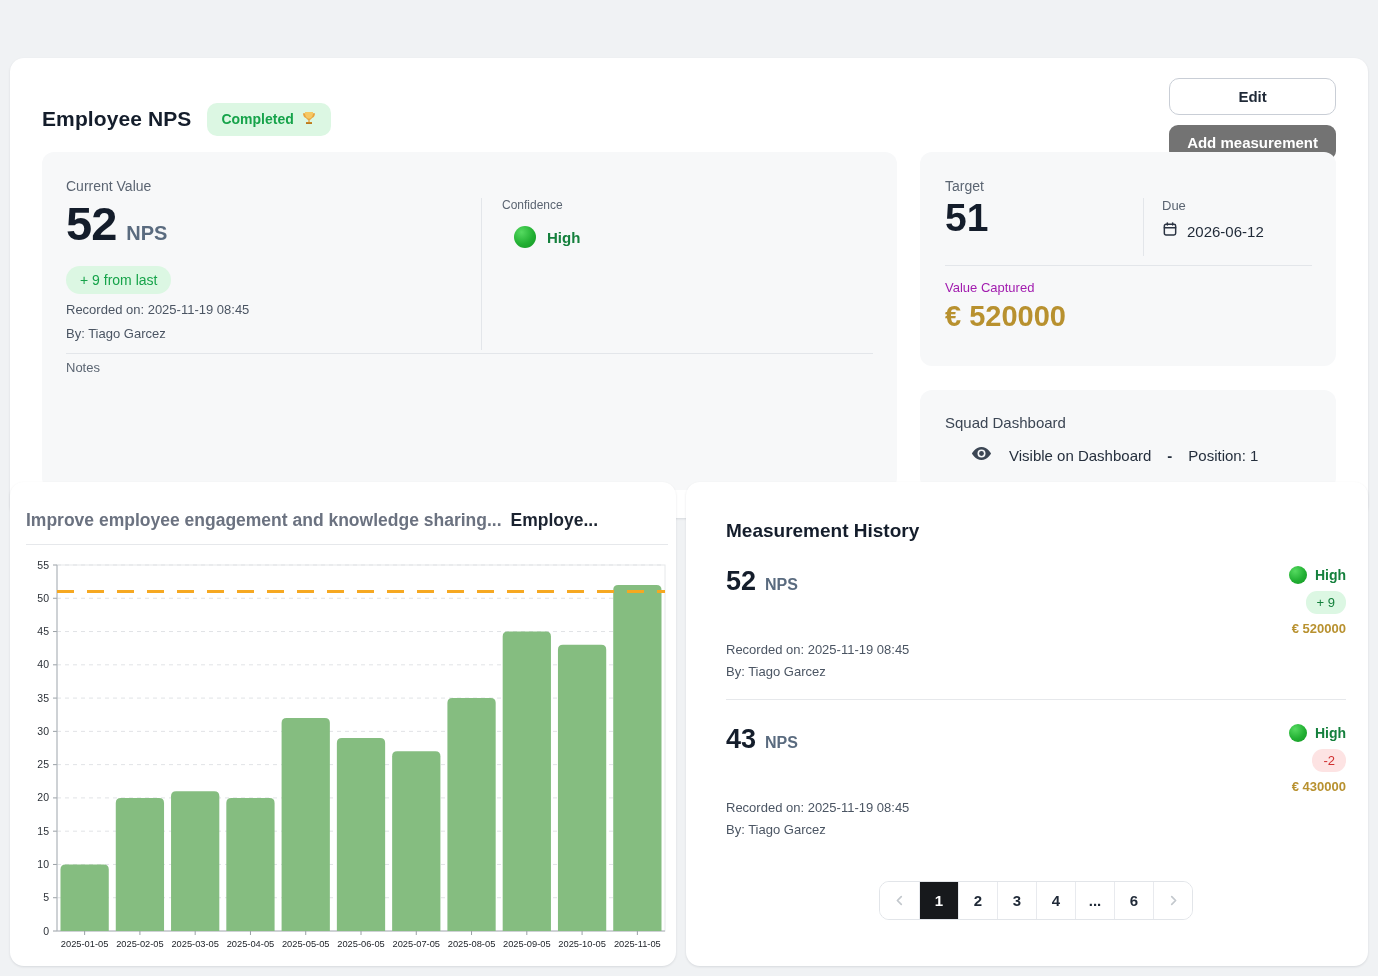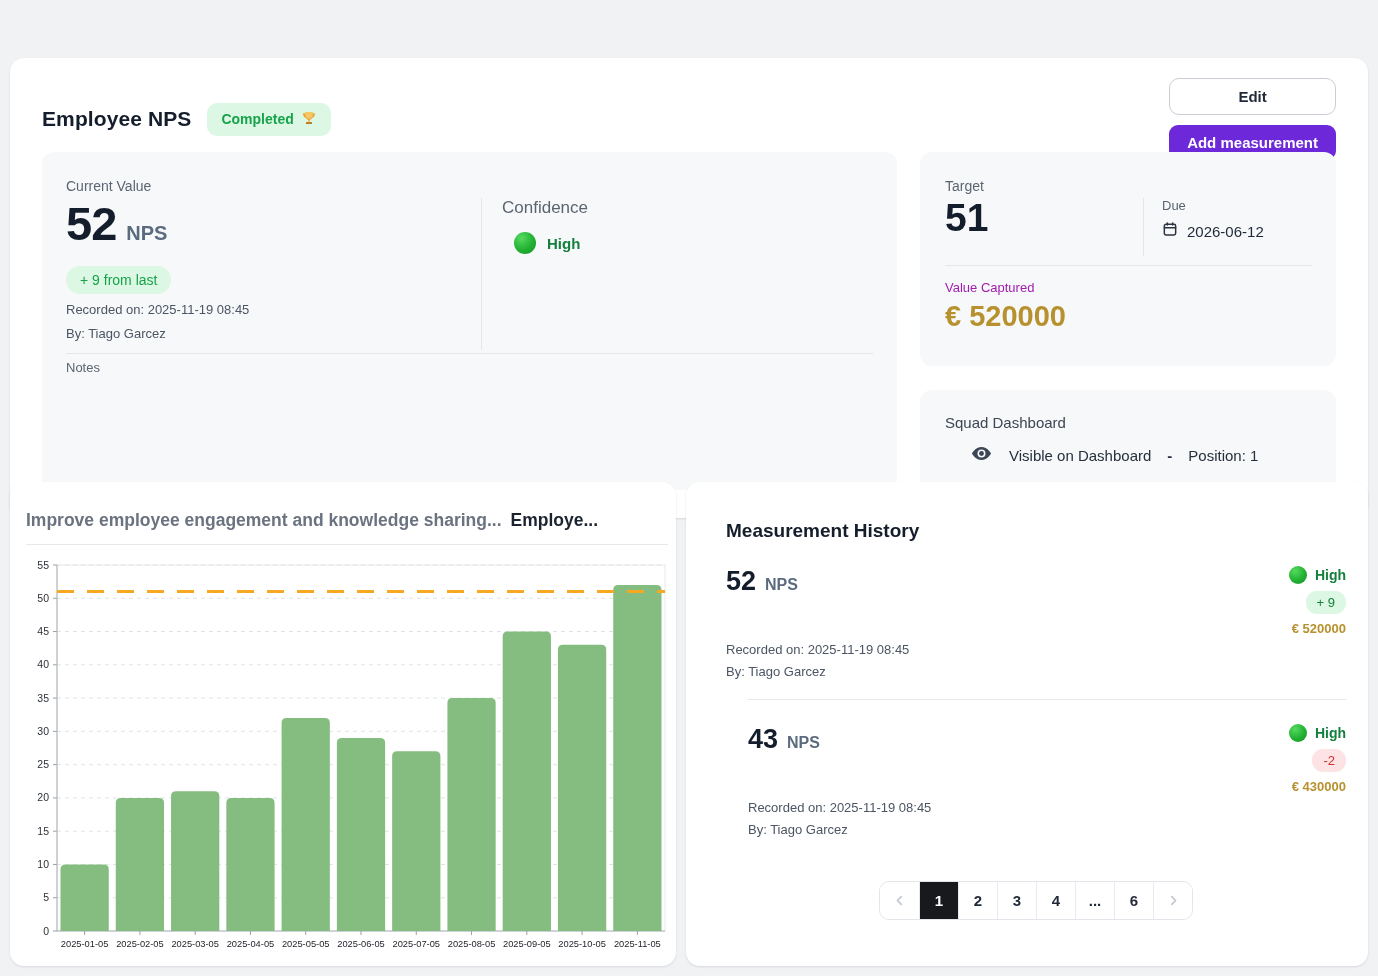--- a/index.html
+++ b/index.html
@@ -35,21 +35,21 @@
     display:inline-flex; align-items:center; gap:7px;
   }
   .header-actions { margin-left:auto; display:flex; gap:10px;flex-direction:column; }
   .btn { font-family:inherit; font-size:15px; font-weight:600; cursor:pointer; }
   .btn-edit {
     background:#fff; color:#1f2937;
     border:1px solid #c9ced6; border-radius:10px;
     padding:9px 22px;
   }
   .btn-add {
-    background:#6d28d9; color:#fff;
+    background:#737373; color:#fff;
     border:none; border-radius:9px;
     padding:9px 18px;
   }
 
   
   .panel { position:absolute; background:#f7f8f9; border-radius:12px; }
   .cv-panel { left:32px; top:94px; width:855px; height:338px; }
   .target-panel { left:910px; top:94px; width:416px; height:214px; }
   .squad-panel { left:910px; top:332px; width:416px; height:100px; }
 
@@ -66,21 +66,21 @@
     font-size:14px; font-weight:500;
     padding:6px 14px; border-radius:16px;
   }
   .cv-recorded { position:absolute; left:24px; top:150px; }
   .cv-by { position:absolute; left:24px; top:174px; }
 
   .confidence-col {
     position:absolute; left:439px; top:46px; height:152px;
     border-left:1px solid #e3e6ea; padding-left:20px;
   }
-  .confidence-label { font-size:17px; color:#5b6572; }
+  .confidence-label { font-size:12px; color:#5b6572; }
   .confidence-row { display:flex; align-items:center; gap:11px; margin-top:14px; margin-left:12px; }
   .green-dot {
     width:22px; height:22px; border-radius:50%;
     background:radial-gradient(circle at 34% 28%, #55da60, #22b033 55%, #149424 100%);
   }
   .green-dot.sm { width:18px; height:18px; }
   .confidence-value { font-size:15px; font-weight:600; color:#15803d; }
 
   .cv-divider { position:absolute; left:24px; right:24px; top:201px; border-top:1px solid #e3e6ea; }
   .cv-notes { position:absolute; left:24px; top:208px; }
@@ -113,21 +113,21 @@
     white-space:nowrap; overflow:hidden;
   }
   .chart-title-primary { font-size:17.5px; font-weight:700; color:#6b7280; }
   .chart-title-secondary { font-size:17.5px; font-weight:700; color:#1b2330; }
   #nps-chart { position:absolute; left:0; top:70px; }
 
   
   .history-inner { position:absolute; left:40px; right:22px; top:38px; bottom:0; }
   .history-title { font-size:19px; font-weight:700; color:#141d2b; }
   .entry { margin-top:24px; }
-  .entry + .entry { border-top:1px solid #e6e8eb; padding-top:24px; margin-top:20px;margin-left:22px; }
+  .entry + .entry { border-top:1px solid #e6e8eb; padding-top:24px; margin-top:20px; }
   .entry-top { display:flex; justify-content:space-between; align-items:flex-start; }
   .entry-value-row { display:flex; align-items:baseline; gap:9px; }
   .entry-value { font-size:27px; font-weight:700; color:#141d2b; }
   .entry-unit { font-size:16px; font-weight:700; color:#5a6b7f; }
   .entry-meta { display:flex; flex-direction:column; align-items:flex-end; gap:7px; }
   .entry-high { display:flex; align-items:center; gap:8px; font-size:14px; font-weight:600; color:#15803d; }
   .delta-badge { font-size:13px; font-weight:500; padding:4px 11px; border-radius:11px; }
   .delta-positive { background:#dcf7e3; color:#15803d; }
   .delta-negative { background:#fde3e3; color:#d03030; }
   .entry-captured { font-size:13px; font-weight:600; color:#b8912f; }

